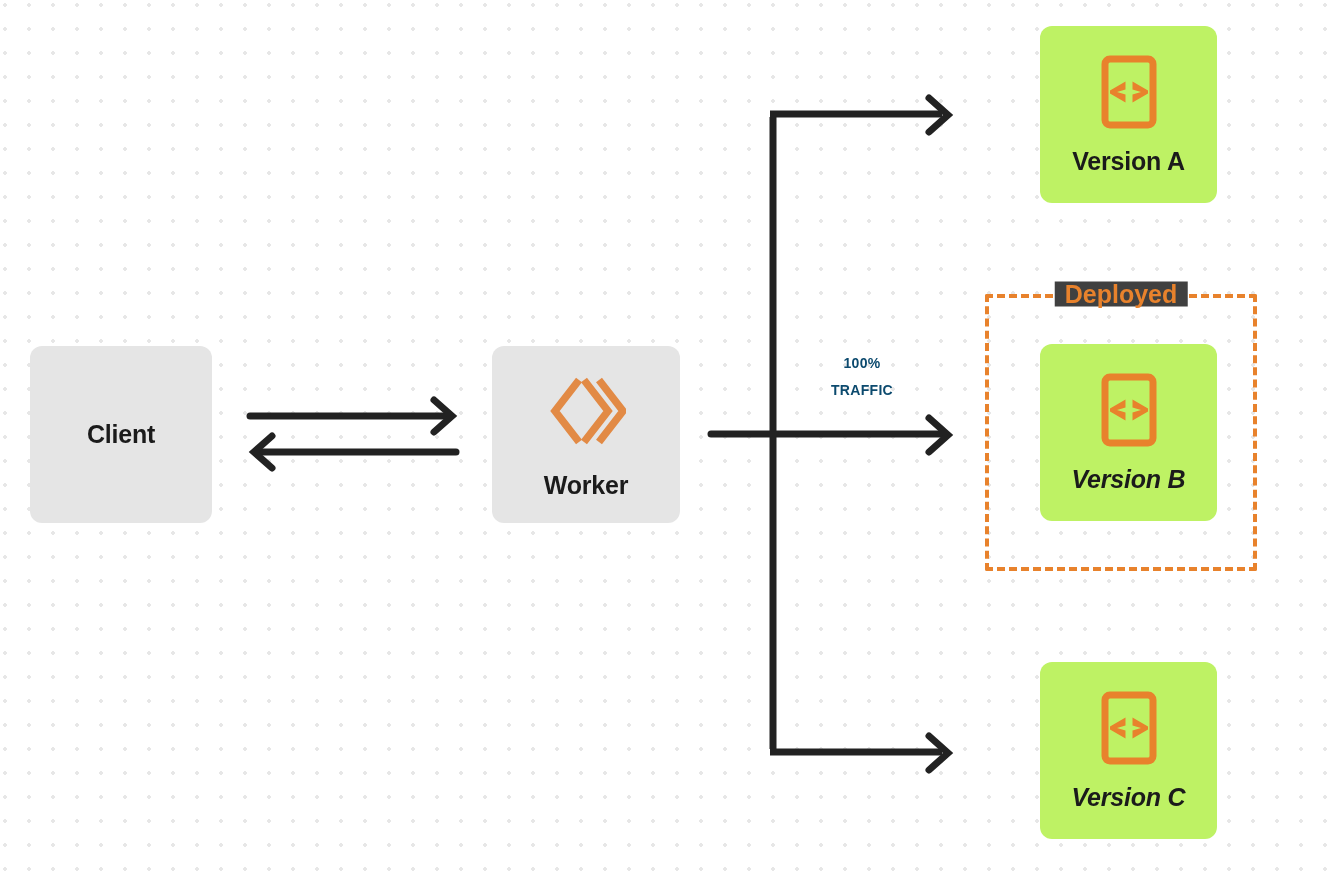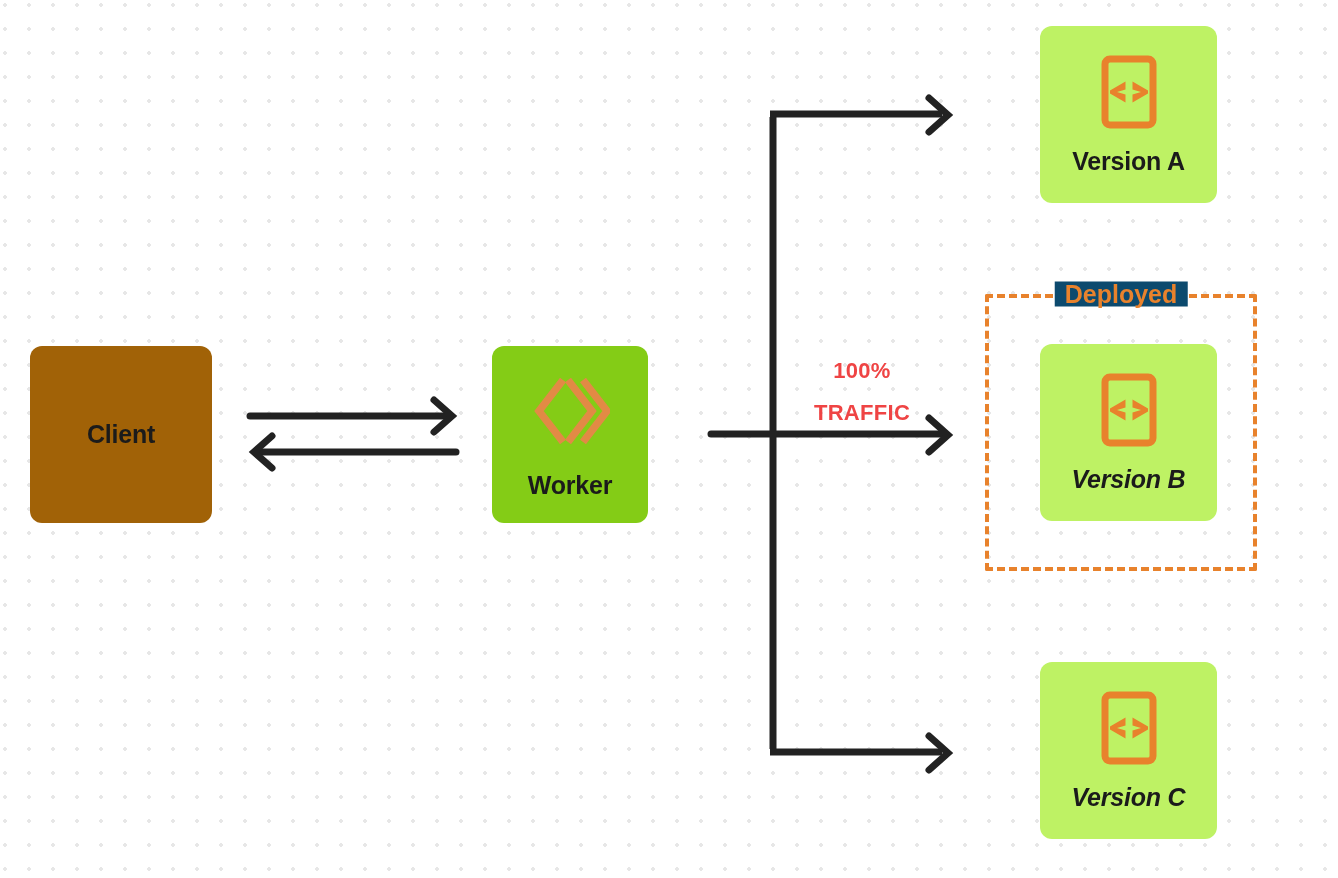--- a/index.html
+++ b/index.html
@@ -40,30 +40,30 @@
     letter-spacing: -0.2px;
     line-height: 1;
   }
 
   
   #node-client {
     left: 30px;
     top: 346px;
     width: 182px;
     height: 177px;
-    background: #a16207;
+    background: #e5e5e5;
   }
 
   
   #node-worker {
     left: 492px;
     top: 346px;
-    width: 156px;
+    width: 188px;
     height: 177px;
-    background: #84cc16;
+    background: #e5e5e5;
   }
   #node-worker .node-label { margin-top: 22px; }
 
   
   .version-card {
     width: 177px;
     height: 177px;
     background: #bef264;
     left: 1032px;
     margin-left: 8px;
@@ -84,38 +84,38 @@
     height: 277px;
     box-sizing: border-box;
     border: 4px dashed #e8822c;
     border-radius: 2px;
   }
   #deployed-label {
     position: absolute;
     left: 50%;
     top: -4px;
     transform: translate(-50%, -50%);
-    background: #0c4a6e;
+    background: #404040;
     padding: 0 10px;
     color: #e8822c;
     font-size: 25px;
     font-weight: bold;
     line-height: 1;
     white-space: nowrap;
   }
 
   
   #traffic-label {
     position: absolute;
     left: 798px;
     top: 350px;
     width: 128px;
     text-align: center;
-    color: #ef4444;
-    font-size: 22px;
+    color: #0c4a6e;
+    font-size: 14px;
     font-weight: bold;
     line-height: 1.9;
     letter-spacing: 0.3px;
   }
 </style>
 </head>
 <body>
 
 <svg id="canvas" viewBox="0 0 1338 878" xmlns="http://www.w3.org/2000/svg">
   <g fill="none" stroke="#222222" stroke-width="7" stroke-linecap="round" stroke-linejoin="miter">

